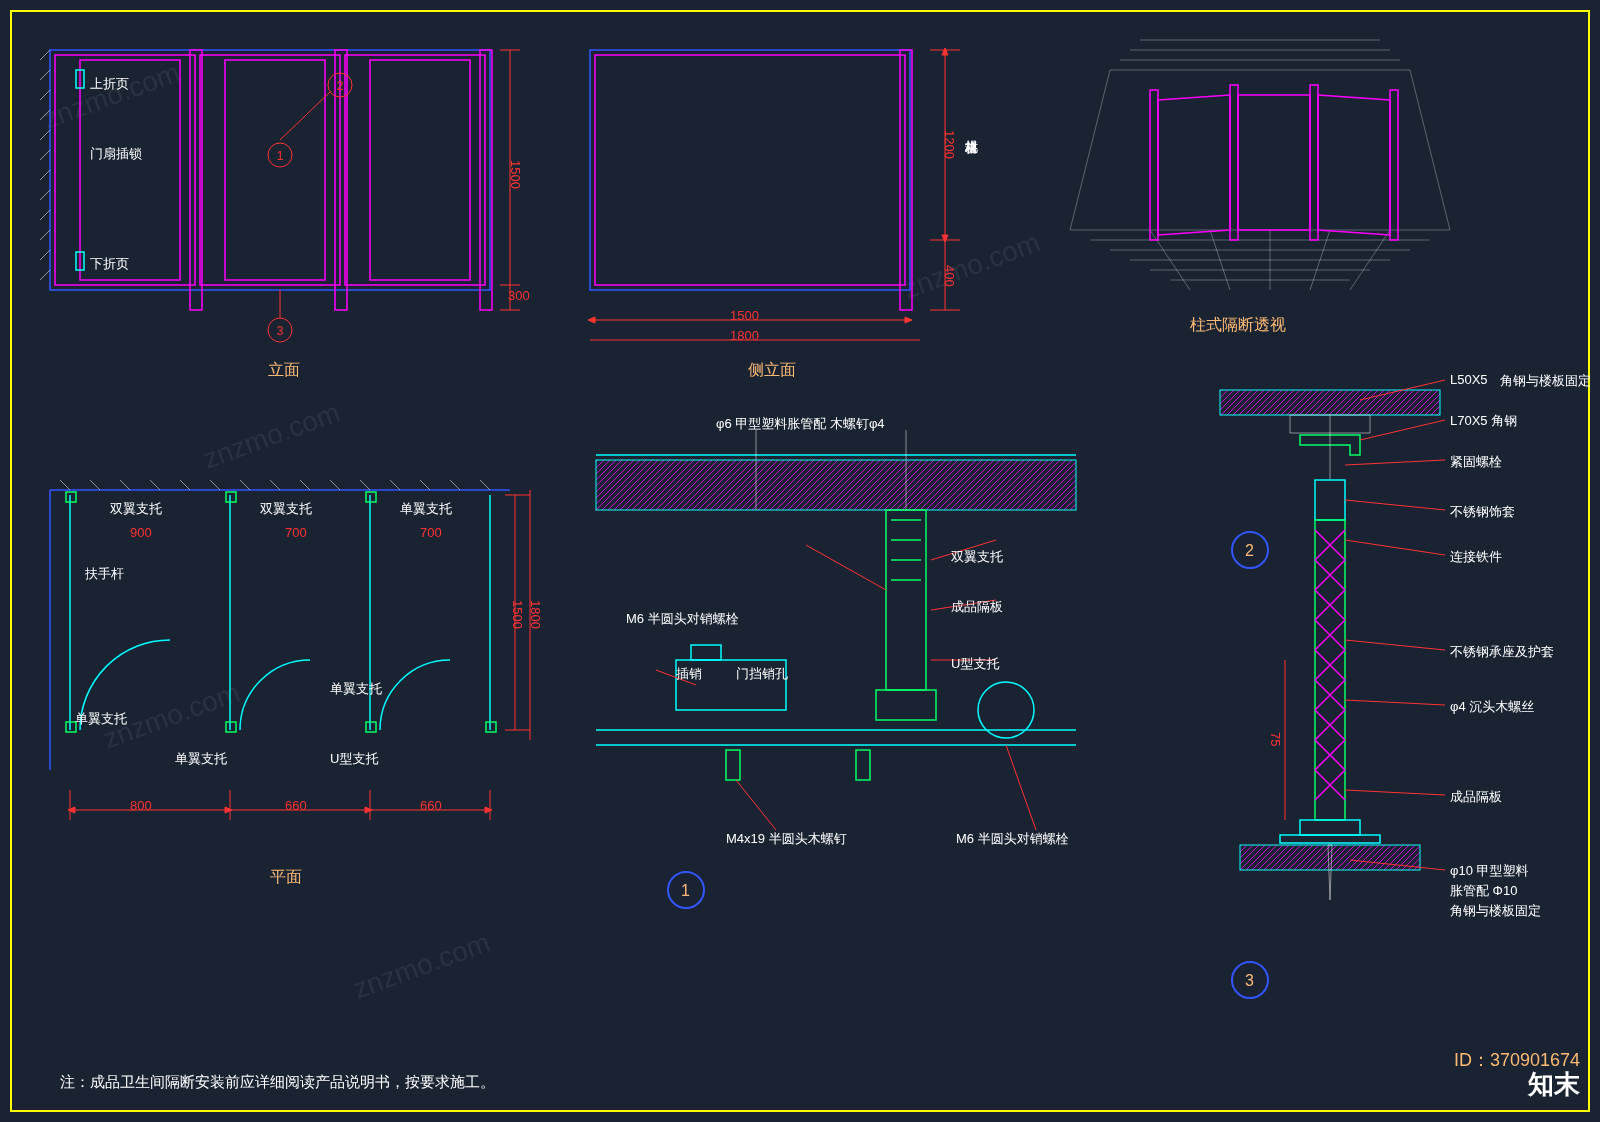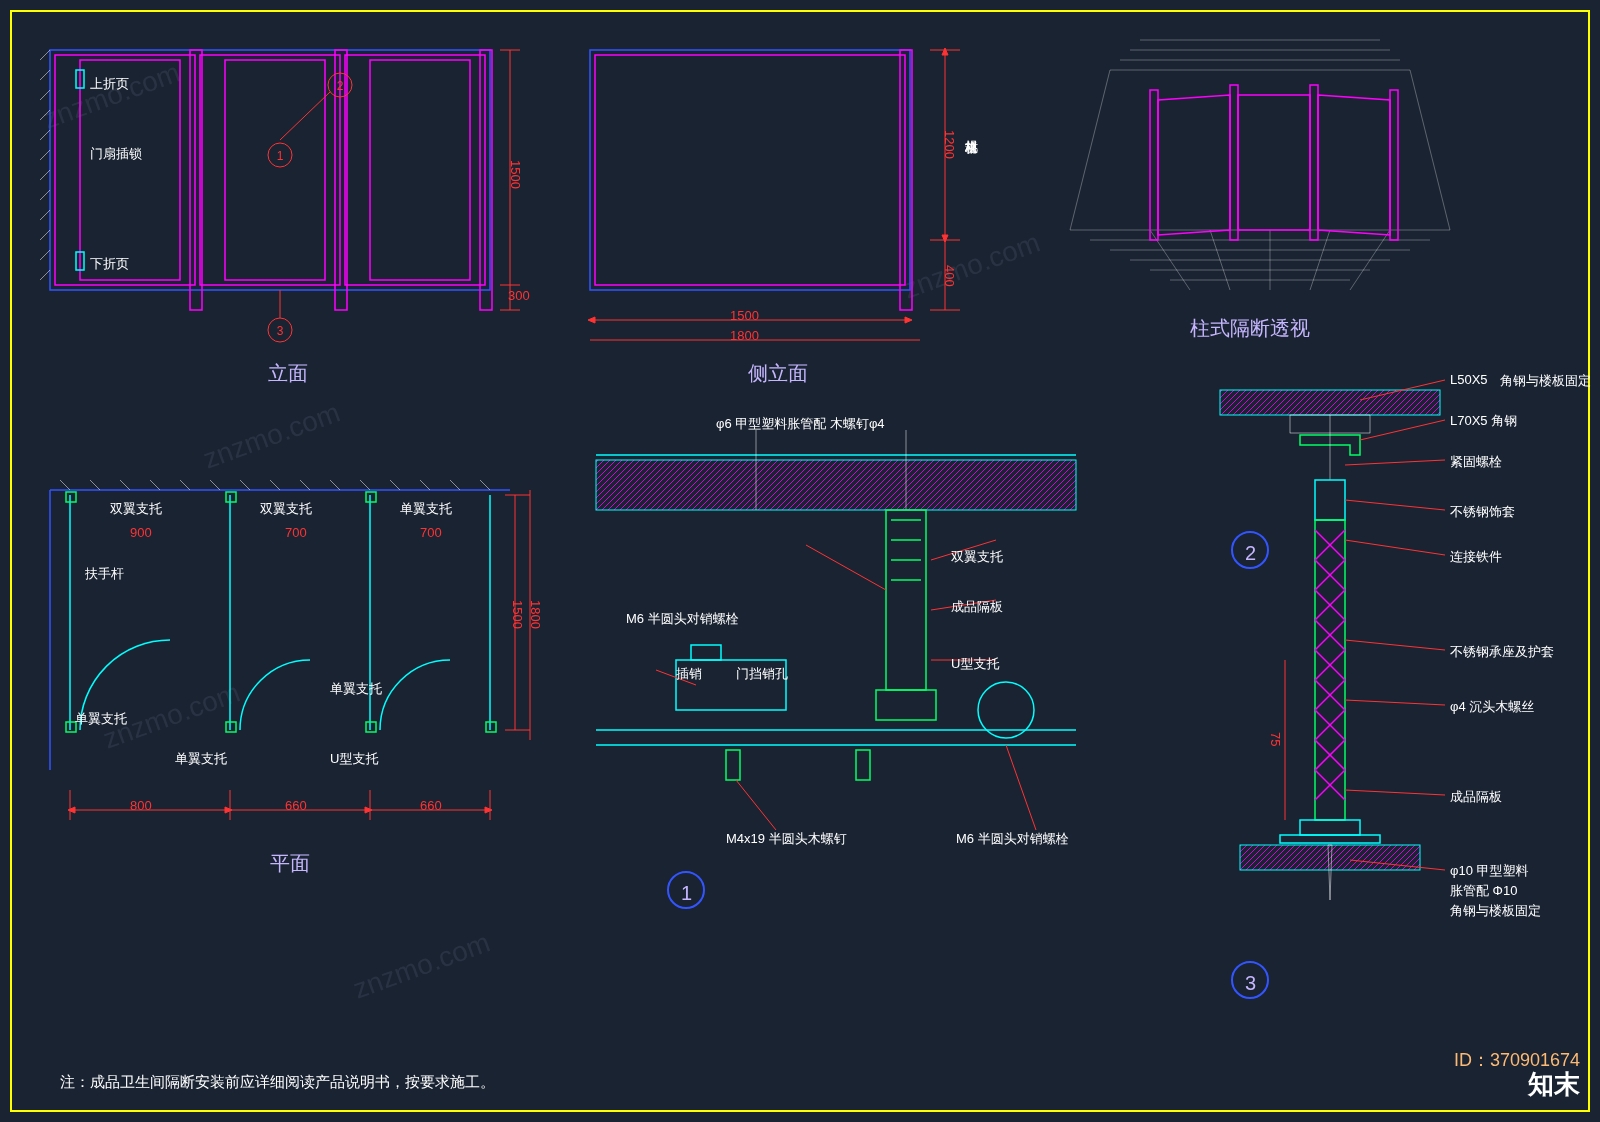--- a/index.html
+++ b/index.html
@@ -1,19 +1,19 @@
 <!DOCTYPE html>
 <html><head>
 <meta charset="utf-8">
 <style>
 *{margin:0;padding:0;box-sizing:border-box}
 body{background:#1a2332;font-family:"Microsoft YaHei",SimSun,sans-serif;color:#fff;width:1600px;height:1122px;position:relative;overflow:hidden}
 .frame{position:absolute;top:10px;left:10px;right:10px;bottom:10px;border:2px solid #ffff00}
 .section{position:absolute}
-.label{color:#c4b5fd;font-size:20px;position:absolute}
+.label{color:#fdba74;font-size:16px;position:absolute}
 .label-sm{color:#fff;font-size:13px;position:absolute;white-space:nowrap}
 .dim{color:#ff3333;font-size:13px;position:absolute}
 .cad-line{stroke:#ff00ff;stroke-width:1.5;fill:none}
 .cad-blue{stroke:#3355ff;stroke-width:1.5;fill:none}
 .cad-cyan{stroke:#00ffff;stroke-width:1.5;fill:none}
 .cad-green{stroke:#00ff66;stroke-width:1.5;fill:none}
 .cad-red{stroke:#ff3333;stroke-width:1;fill:none}
 .cad-white{stroke:#ffffff;stroke-width:0.5;fill:none}
 .dim-arrow{stroke:#ff3333;stroke-width:1;fill:#ff3333}
 .circle-mark{stroke:#3355ff;stroke-width:2;fill:none}
@@ -218,21 +218,21 @@
 <span class="label-sm" style="top:230px;left:300px">单翼支托</span>
 <span class="label-sm" style="top:300px;left:300px">U型支托</span>
 <span class="dim" style="top:75px;left:100px">900</span>
 <span class="dim" style="top:75px;left:255px">700</span>
 <span class="dim" style="top:75px;left:390px">700</span>
 <span class="dim" style="top:348px;left:100px">800</span>
 <span class="dim" style="top:348px;left:255px">660</span>
 <span class="dim" style="top:348px;left:390px">660</span>
 <span class="dim" style="top:150px;left:480px;writing-mode:vertical-rl">1500</span>
 <span class="dim" style="top:150px;left:498px;writing-mode:vertical-rl">1800</span>
-<span class="label" style="top:400px;left:240px">平面</span>
+<span class="label" style="top:417px;left:240px">平面</span>
 </div>
 
 <div class="section" style="top:400px;left:556px;width:560px;height:550px">
 <svg width="560" height="520">
   <defs>
         <pattern id="hatch1" width="6" height="6" patternUnits="userSpaceOnUse">
           <line x1="0" y1="6" x2="6" y2="0" stroke="#ff00ff" stroke-width="0.8"></line>
         </pattern>
       </defs>
 

